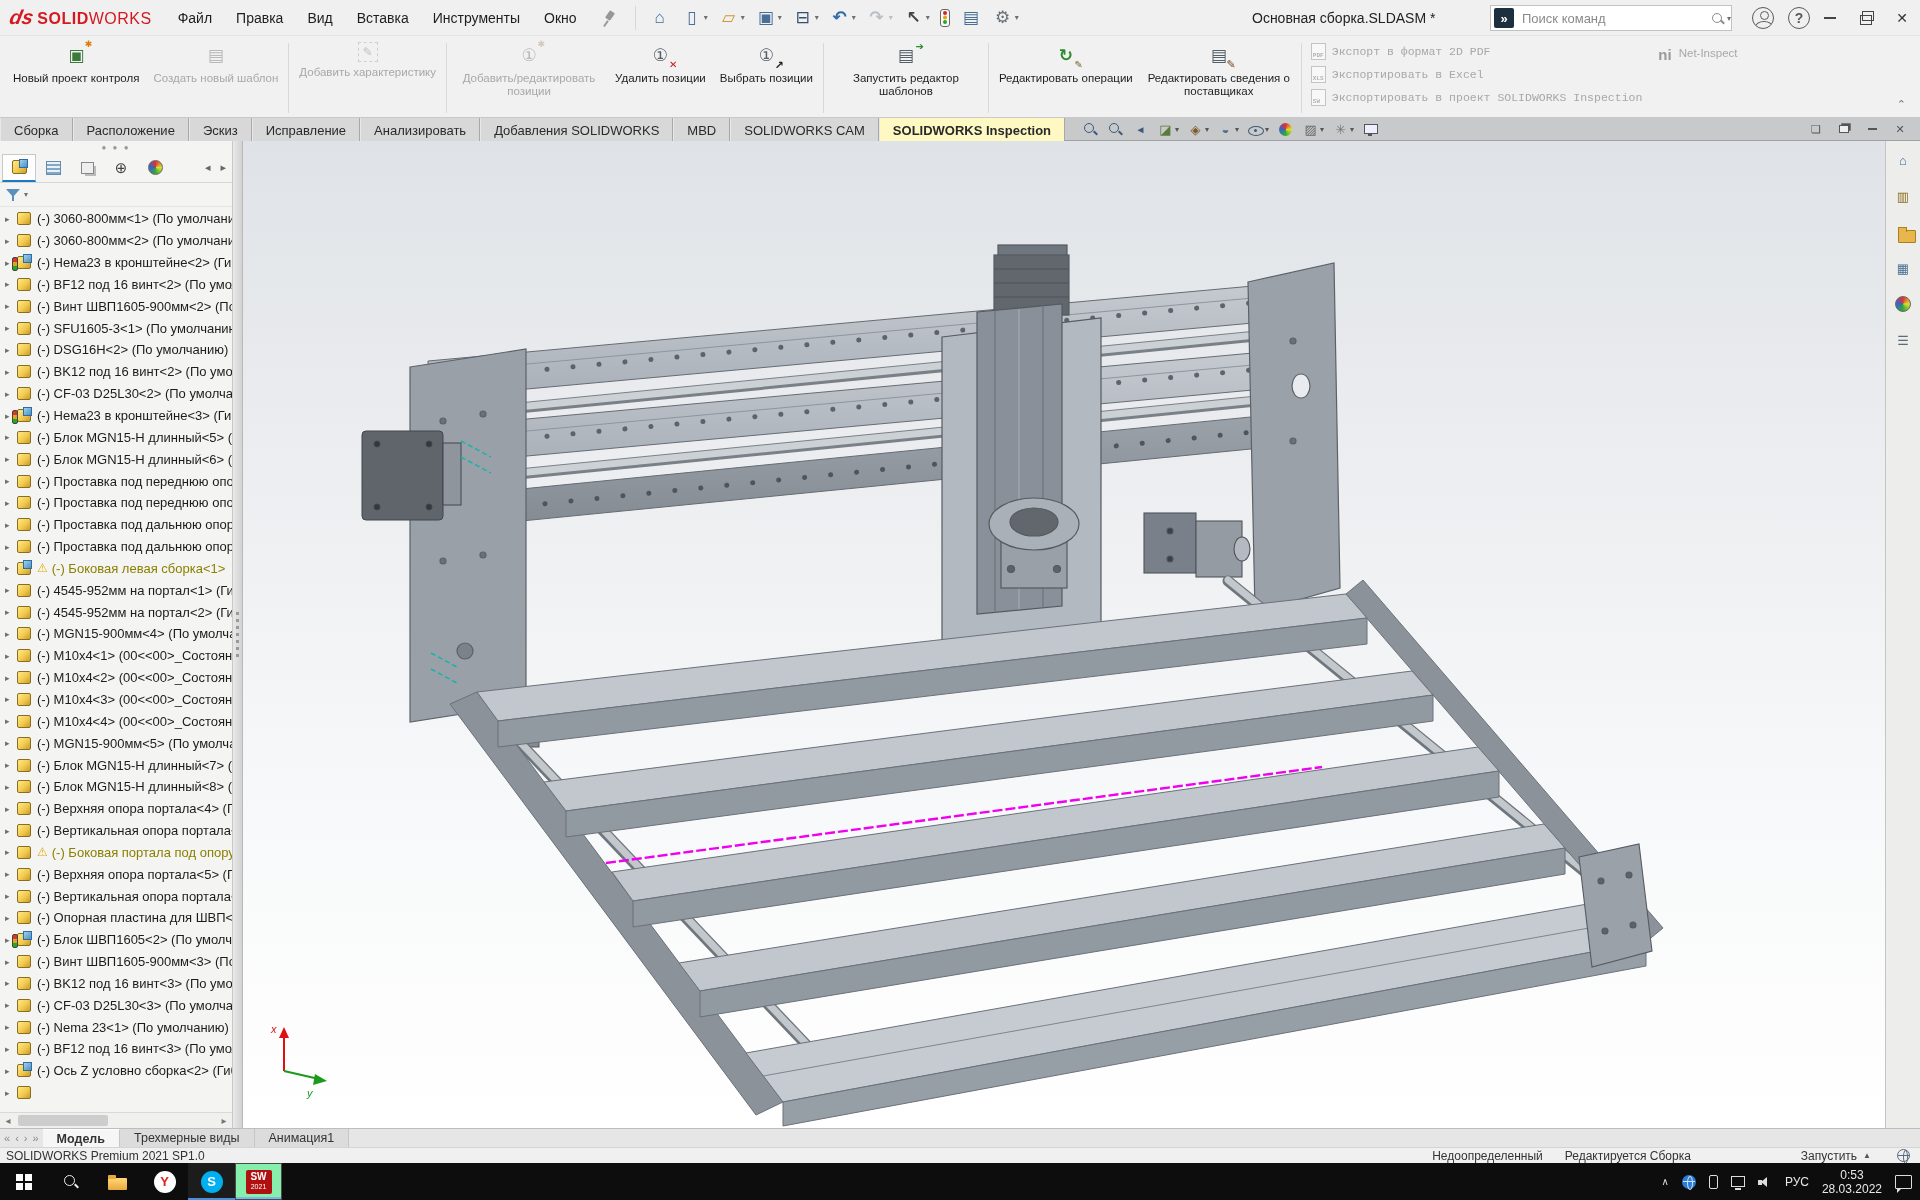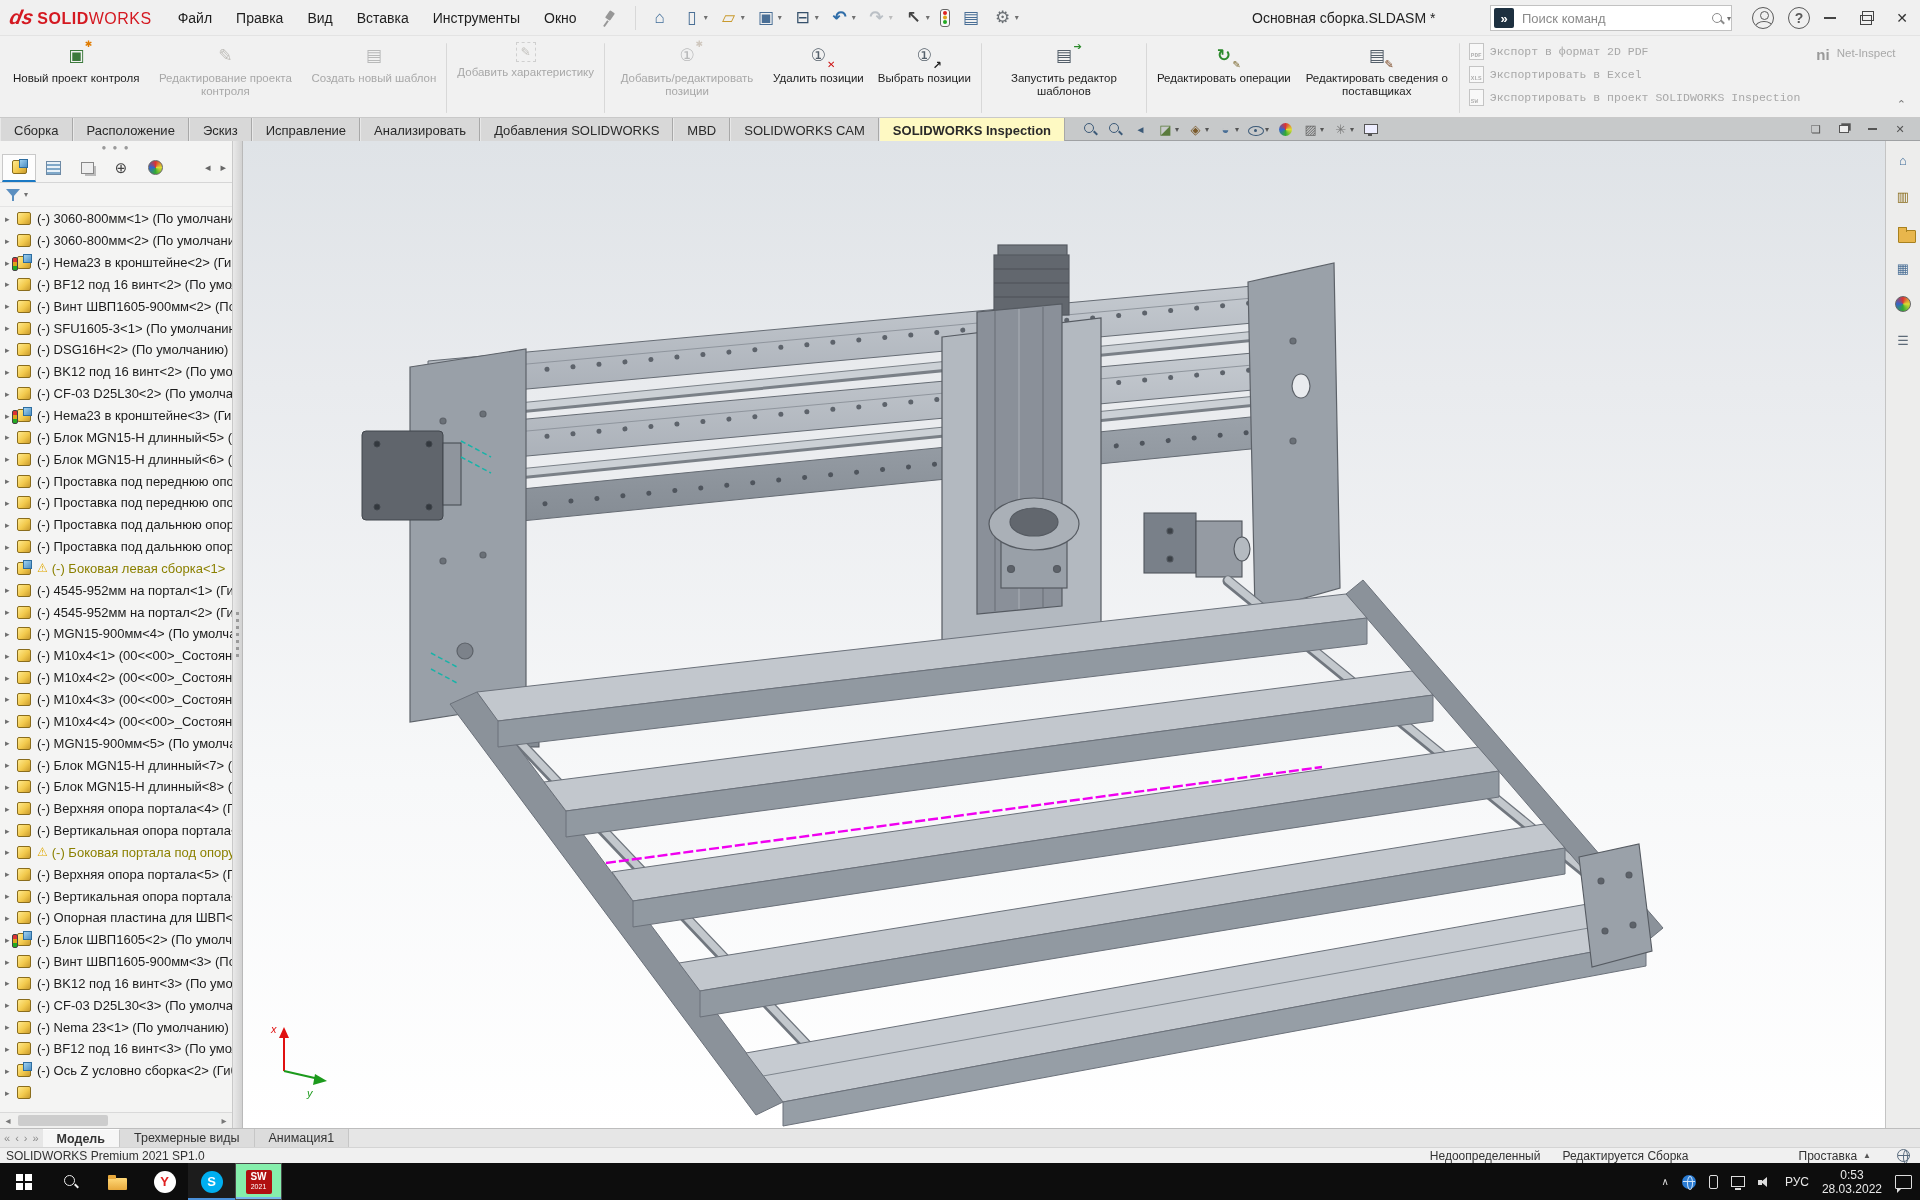--- a/index.html
+++ b/index.html
@@ -343,24 +343,20 @@
   </div>
 
   <div class="ribbon" data-interactable="false">
     <div style="display:flex;align-items:stretch" data-interactable="false">
 
         <div class="rbtn" data-interactable="true">
           <span class="ric ic-newproj qi-newproj" data-interactable="false"></span>
           <span data-interactable="false">Новый проект контроля</span>
         </div>
 
-        <div class="rbtn disabled" data-interactable="true">
-          <span class="ric ic-editproj qi-editproj" data-interactable="false"></span>
-          <span data-interactable="false">Редактирование проекта контроля</span>
-        </div>
 
         <div class="rbtn disabled" data-interactable="true">
           <span class="ric ic-newtempl qi-newtempl" data-interactable="false"></span>
           <span data-interactable="false">Создать новый шаблон</span>
         </div>
 
         <div class="rbtn sep" data-interactable="true">
           
           
         </div>
@@ -1062,21 +1058,21 @@
         </div>
       </div>
   </div>
 
   <div class="statusbar" data-interactable="false">
     <span class="sb-left" data-interactable="false">SOLIDWORKS Premium 2021 SP1.0</span>
     <span class="sb-right" data-interactable="false">
       <span class="sb-state" data-interactable="false">Недоопределенный</span>
       <span class="sb-mode" data-interactable="false">Редактируется Сборка</span>
       <span class="sb-settings" data-interactable="true">
-        <span data-interactable="false">Проставка</span>
+        <span data-interactable="false">Запустить</span>
         <span class="sb-caret" data-interactable="false">▲</span>
       </span>
       <span class="globe" data-interactable="true"></span>
     </span>
   </div>
 
   <div class="taskbar" data-interactable="false">
     <span class="tb-btn" data-interactable="true">
       <span class="start-icon" data-interactable="false">
           <span></span>

